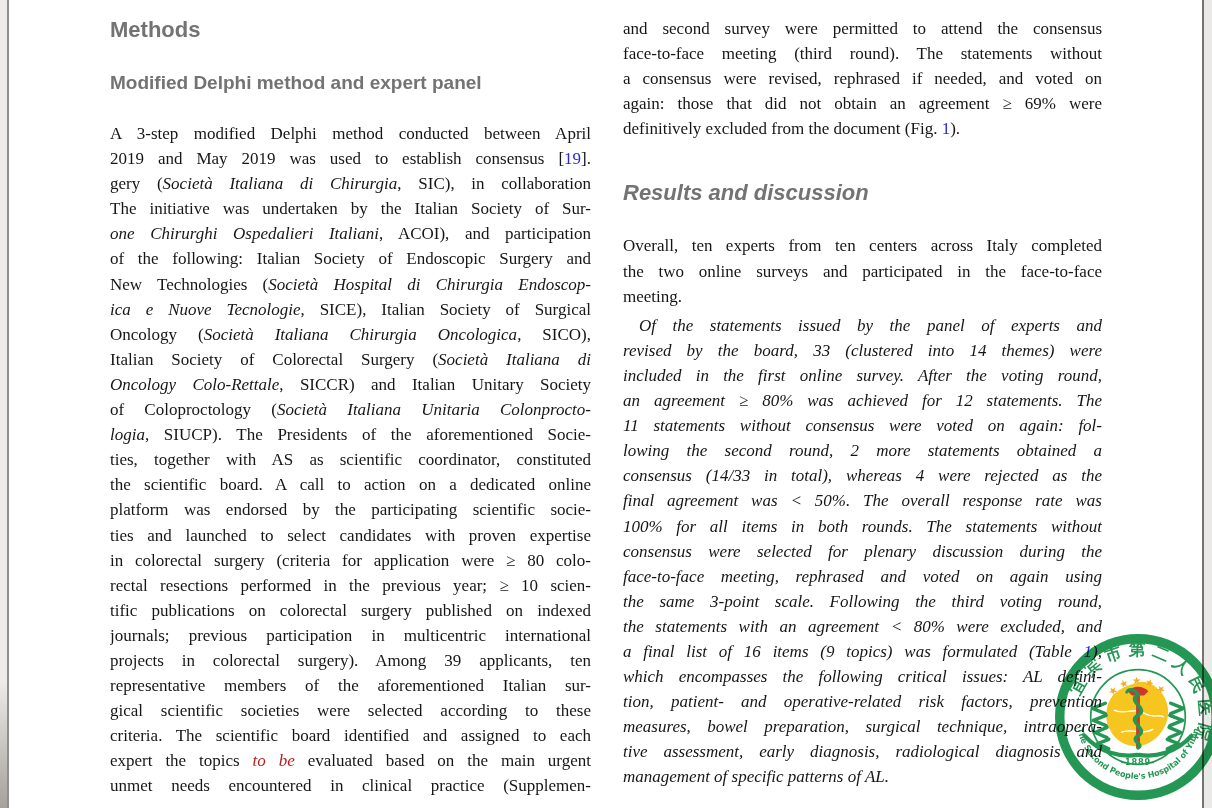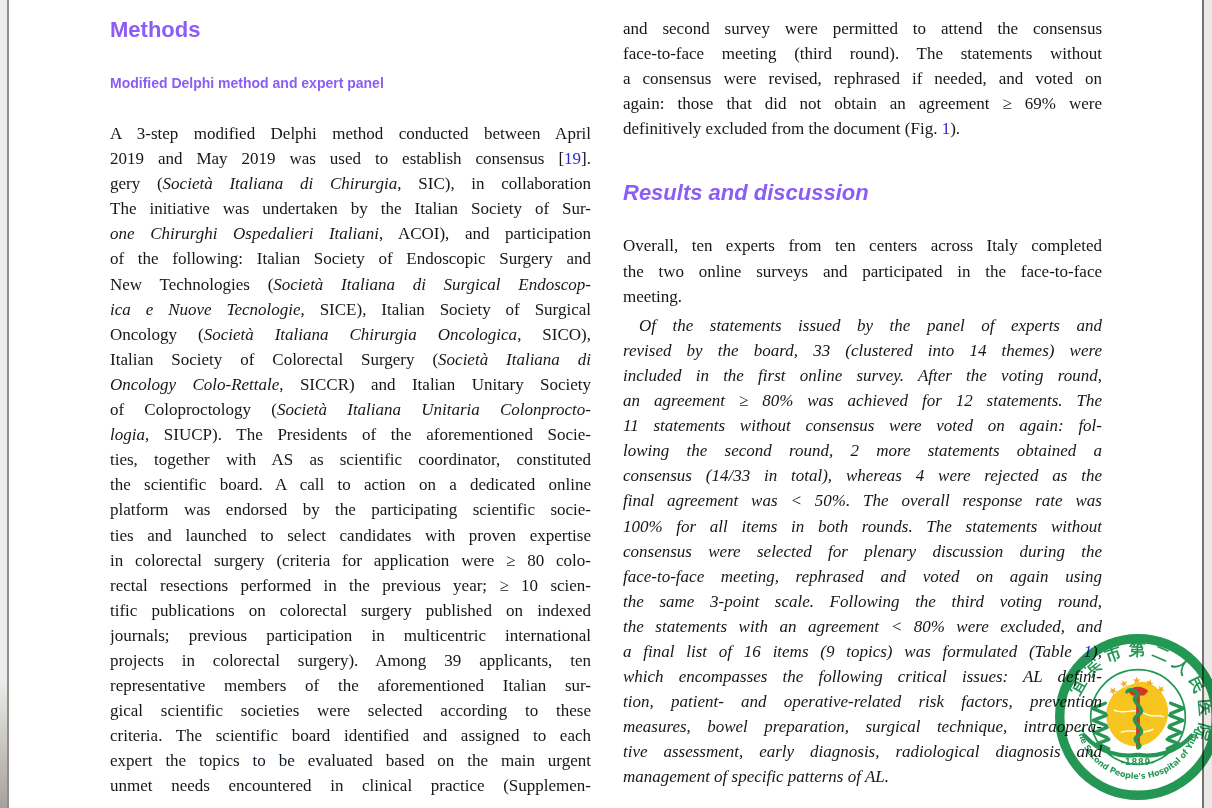--- a/index.html
+++ b/index.html
@@ -14,34 +14,34 @@
   .edge-left{left:0;width:7px;background:#edecea;}
   .edge-left-shade{left:0;top:680px;height:128px;width:7px;background:linear-gradient(#edecea,#a5a19c);}
   .edge-left-line{left:7px;width:2px;background:#8f8e8c;}
   .edge-right-line{left:1202px;width:2px;background:#74736f;}
   .edge-right{left:1204px;width:8px;background:#eae9e7;}
 
   .col{position:absolute;top:0;font-size:17px;line-height:25.1px;}
   .col-left{left:110px;width:481px;}
   .col-right{left:623px;width:479px;}
 
-  .hd{font-family:"Liberation Sans","DejaVu Sans",sans-serif;font-weight:bold;color:#8b5cf6;}
+  .hd{font-family:"Liberation Sans","DejaVu Sans",sans-serif;font-weight:bold;color:#737373;}
   .h1{font-size:22px;line-height:28px;}
-  .h2{font-size:14px;line-height:24px;}
+  .h2{font-size:19px;line-height:24px;}
 
   .para{margin:0;}
   .line{
     text-align:justify;text-align-last:justify;
     height:25.1px;overflow:hidden;white-space:normal;
   }
   .line.end{text-align-last:left;}
   .line.indent{text-indent:16px;}
   .seg-i{font-style:italic;}
   .seg-link{color:#2a2ad4;}
-  .seg-teal{color:#0f172a;}
+  .seg-teal{color:#b91c1c;font-style:italic;}
 
   
   .seal{
     position:absolute;left:1052px;top:631px;width:172px;height:172px;
     mix-blend-mode:multiply;opacity:.95;z-index:5;pointer-events:none;
   }
   .seal text, .seal textPath{
     font-family:"DejaVu Sans","Liberation Sans",sans-serif;font-weight:bold;
   }
 </style>
@@ -57,21 +57,21 @@
 <div class="col col-left">
     <div class="hd h1" style="margin-top: 16px;">Methods</div>
     <div class="hd h2" style="margin-top: 27px;">Modified Delphi method and expert panel</div>
     <div class="para" style="margin-top: 26px;">
       <div class="line"><span>A 3-step modified Delphi method conducted between April</span></div>
       <div class="line"><span>2019 and May 2019 was used to establish consensus [</span><span class="seg-link">19</span><span>].</span></div>
       <div class="line"><span>gery (</span><span class="seg-i">Società Italiana di Chirurgia</span><span>, SIC), in collaboration</span></div>
       <div class="line"><span>The initiative was undertaken by the Italian Society of Sur-</span></div>
       <div class="line"><span class="seg-i">one Chirurghi Ospedalieri Italiani</span><span>, ACOI), and participation</span></div>
       <div class="line"><span>of the following: Italian Society of Endoscopic Surgery and</span></div>
-      <div class="line"><span>New Technologies (</span><span class="seg-i">Società Italiana di Surgical Endoscop-</span></div>
+      <div class="line"><span>New Technologies (</span><span class="seg-i">Società Hospital di Chirurgia Endoscop-</span></div>
       <div class="line"><span class="seg-i">ica e Nuove Tecnologie</span><span>, SICE), Italian Society of Surgical</span></div>
       <div class="line"><span>Oncology (</span><span class="seg-i">Società Italiana Chirurgia Oncologica</span><span>, SICO),</span></div>
       <div class="line"><span>Italian Society of Colorectal Surgery (</span><span class="seg-i">Società Italiana di</span></div>
       <div class="line"><span class="seg-i">Oncology Colo-Rettale</span><span>, SICCR) and Italian Unitary Society</span></div>
       <div class="line"><span>of Coloproctology (</span><span class="seg-i">Società Italiana Unitaria Colonprocto-</span></div>
       <div class="line"><span class="seg-i">logia</span><span>, SIUCP). The Presidents of the aforementioned Socie-</span></div>
       <div class="line"><span>ties, together with AS as scientific coordinator, constituted</span></div>
       <div class="line"><span>the scientific board. A call to action on a dedicated online</span></div>
       <div class="line"><span>platform was endorsed by the participating scientific socie-</span></div>
       <div class="line"><span>ties and launched to select candidates with proven expertise</span></div>

